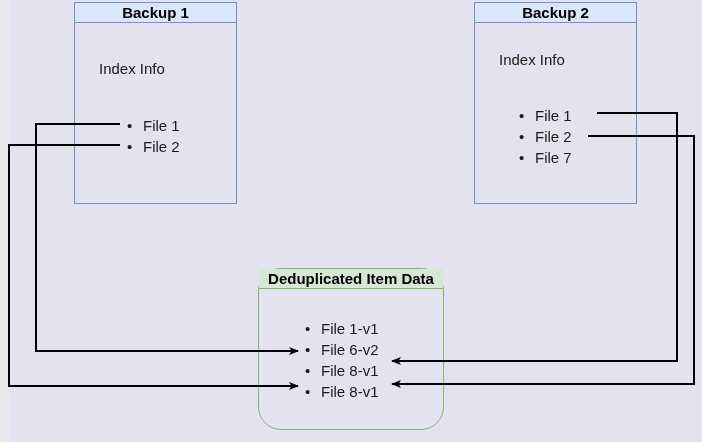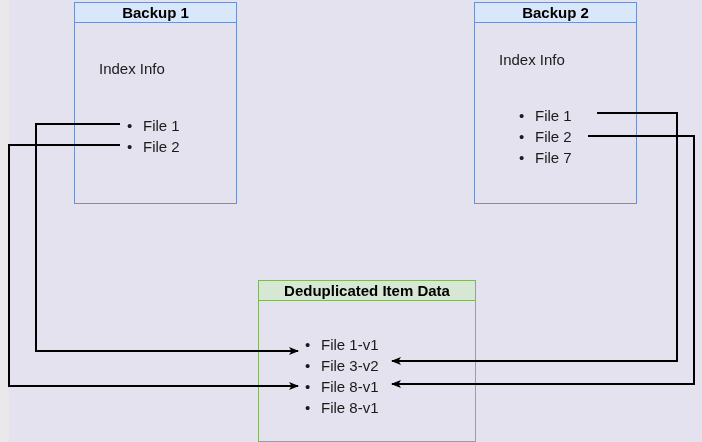--- a/index.html
+++ b/index.html
@@ -129,26 +129,26 @@
   <div class="box box-blue" style="left:474px; top:2px; width:163px; height:202px;">
     <div class="box-title title-blue">Backup 2</div>
   </div>
   <div class="heading-text" style="left:499px; top:51px;">Index Info</div>
   <ul class="file-list" style="left:519px; top:105px;">
     <li>File 1</li>
     <li>File 2</li>
     <li>File 7</li>
   </ul>
 
-  <div class="box box-green" style="left:258px; top:280px; width:218px; height:162px;">
+  <div class="box box-green" style="left:258px; top:268px; width:186px; height:162px;border-radius:23px;">
     <div class="box-title title-green">Deduplicated Item Data</div>
   </div>
-  <ul class="file-list" style="left:305px; top:334px;">
+  <ul class="file-list" style="left:305px; top:318px;">
     <li>File 1-v1</li>
-    <li>File 3-v2</li>
+    <li>File 6-v2</li>
     <li>File 8-v1</li>
     <li>File 8-v1</li>
   </ul>
 
   <svg id="wires" viewBox="0 0 702 442">
     <defs>
       <marker id="arrowR" markerWidth="10" markerHeight="10" refX="9" refY="4" orient="auto" markerUnits="userSpaceOnUse">
         <path d="M0,0 L10,4 L0,8 L2.5,4 Z" fill="#000000"></path>
       </marker>
       <marker id="arrowL" markerWidth="10" markerHeight="10" refX="9" refY="4" orient="auto" markerUnits="userSpaceOnUse">

